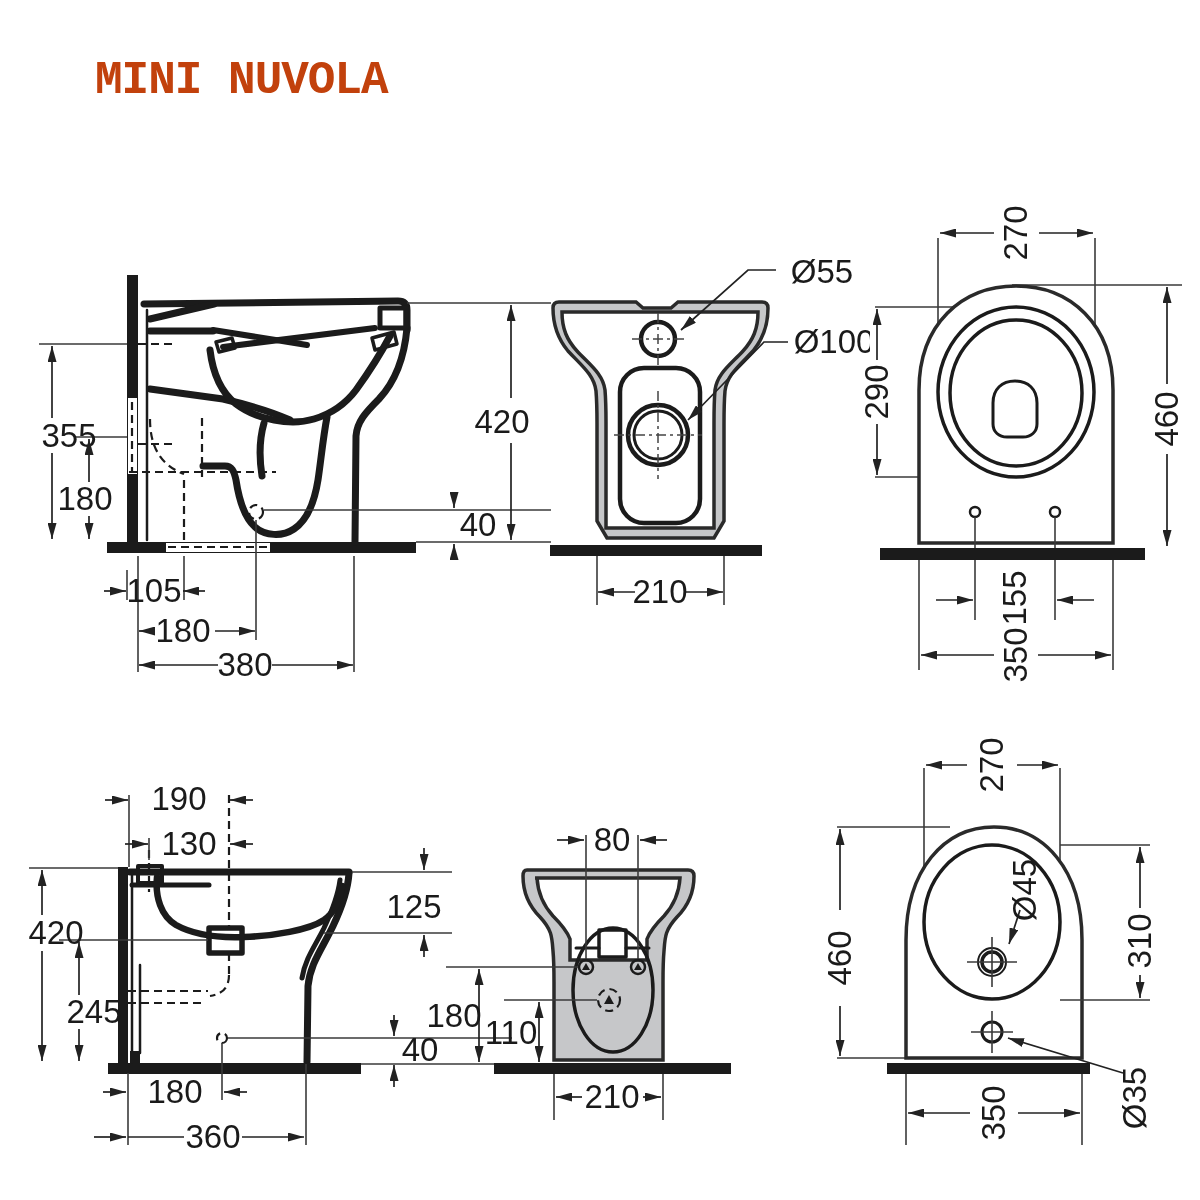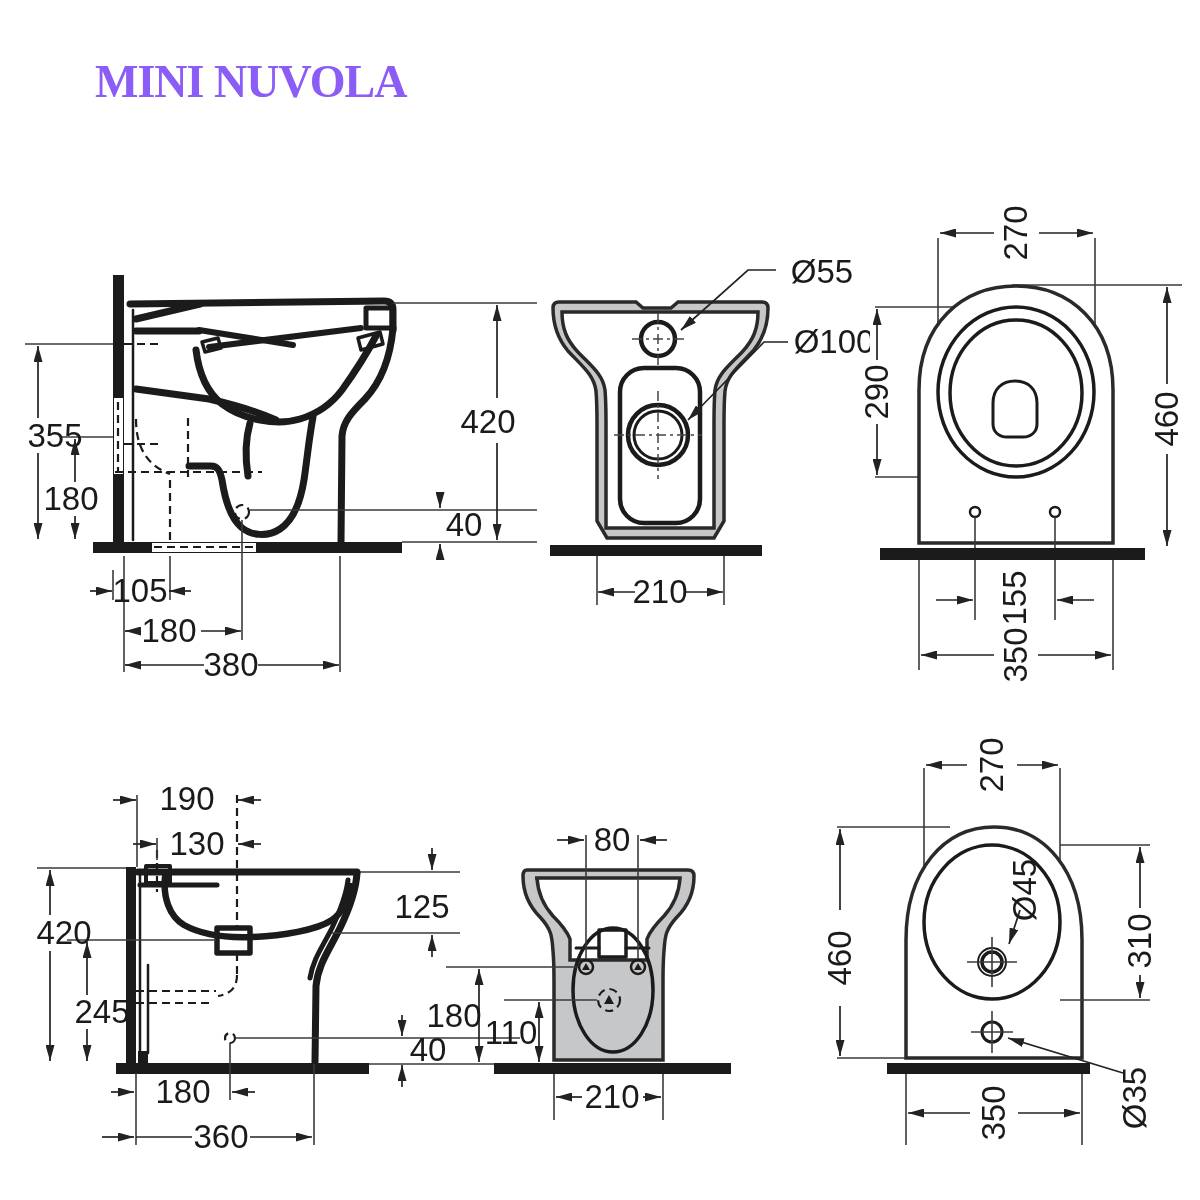--- a/index.html
+++ b/index.html
@@ -1,39 +1,39 @@
 <!DOCTYPE html>
 <html><head>
 <meta charset="utf-8">
 <style>
   html,body{margin:0;padding:0;background:#fff;}
   #stage{position:relative;width:1200px;height:1200px;background:#fff;overflow:hidden;
          font-family:"Liberation Sans",sans-serif;}
   .panel{position:absolute;}
   #title{position:absolute;left:95px;top:55px;font-size:46px;font-weight:700;
-         letter-spacing:-1px;color:#8b5cf6;font-family:Liberation Serif, serif;}
+         letter-spacing:-1px;color:#c2410c;font-family:Liberation Mono, monospace;}
   svg{display:block}
   .dim{font-size:33px;fill:#1a1a1a;font-family:"Liberation Sans",sans-serif;}
   .dimline{stroke:#222;stroke-width:1.7;fill:none;}
   .ext{stroke:#3a3a3a;stroke-width:1.6;fill:none;}
   .thick{stroke:#1b1b1b;fill:none;stroke-linecap:round;stroke-linejoin:round;}
   .dash{stroke:#1b1b1b;stroke-width:2.2;fill:none;stroke-dasharray:8 5;}
   .cl{stroke:#444;stroke-width:1.5;fill:none;stroke-dasharray:10 4 3 4;}
   .solidfill{fill:#1b1b1b;stroke:none;}
   .grayfill{fill:#c6c7c9;stroke:#2a2a2a;stroke-width:3.5;}
   .whitefill{fill:#ffffff;stroke:#2a2a2a;stroke-width:3.5;}
 </style>
 </head>
 <body>
 
 <div id="stage">
 
   <div id="title">MINI NUVOLA</div>
 
-  <div class="panel" style="left:0px;top:250px;width:545px;height:430px">
+  <div class="panel" style="left:14px;top:250px;width:545px;height:430px">
   <svg width="545" height="430" viewBox="0 0 545 430">
     <defs>
       <marker id="ah1" orient="auto" markerUnits="userSpaceOnUse" markerWidth="17" markerHeight="9" refX="16" refY="4.5">
         <path d="M0,0 L16,4.5 L0,9 Z" fill="#222"></path>
       </marker>
     </defs>
 
     <rect x="113" y="25" width="11" height="270" class="solidfill"></rect>
     <rect x="93" y="292" width="309" height="11" class="solidfill"></rect>
     <line x1="402" y1="292" x2="537" y2="292" class="ext"></line>
@@ -166,21 +166,21 @@
     <line x1="234" y1="410" x2="197" y2="410" class="dimline" marker-end="url(#ah3)"></line>
     <text class="dim" x="155" y="408" dy="11" text-anchor="middle" transform="rotate(-90 155 408)">155</text>
     <line x1="59" y1="370" x2="59" y2="480" class="ext"></line>
     <line x1="253" y1="370" x2="253" y2="480" class="ext"></line>
     <line x1="134" y1="465" x2="61" y2="465" class="dimline" marker-end="url(#ah3)"></line>
     <line x1="178" y1="465" x2="251" y2="465" class="dimline" marker-end="url(#ah3)"></line>
     <text class="dim" x="156" y="465" dy="11" text-anchor="middle" transform="rotate(-90 156 465)">350</text>
   </svg>
   </div>
 
-  <div class="panel" style="left:12px;top:770px;width:545px;height:430px">
+  <div class="panel" style="left:4px;top:770px;width:545px;height:430px">
   <svg width="545" height="430" viewBox="0 0 545 430">
     <defs>
       <marker id="ah4" orient="auto" markerUnits="userSpaceOnUse" markerWidth="17" markerHeight="9" refX="16" refY="4.5">
         <path d="M0,0 L16,4.5 L0,9 Z" fill="#222"></path>
       </marker>
     </defs>
     <rect x="114" y="97" width="10" height="206" class="solidfill"></rect>
     <rect x="104" y="293" width="253" height="11" class="solidfill"></rect>
     <line x1="357" y1="294" x2="530" y2="294" class="ext"></line>
     <path d="M127,102 H345 C345,118 339,135 330,155 C319,178 306,193 304,215 L303,293 H127 Z" fill="#fff"></path>

